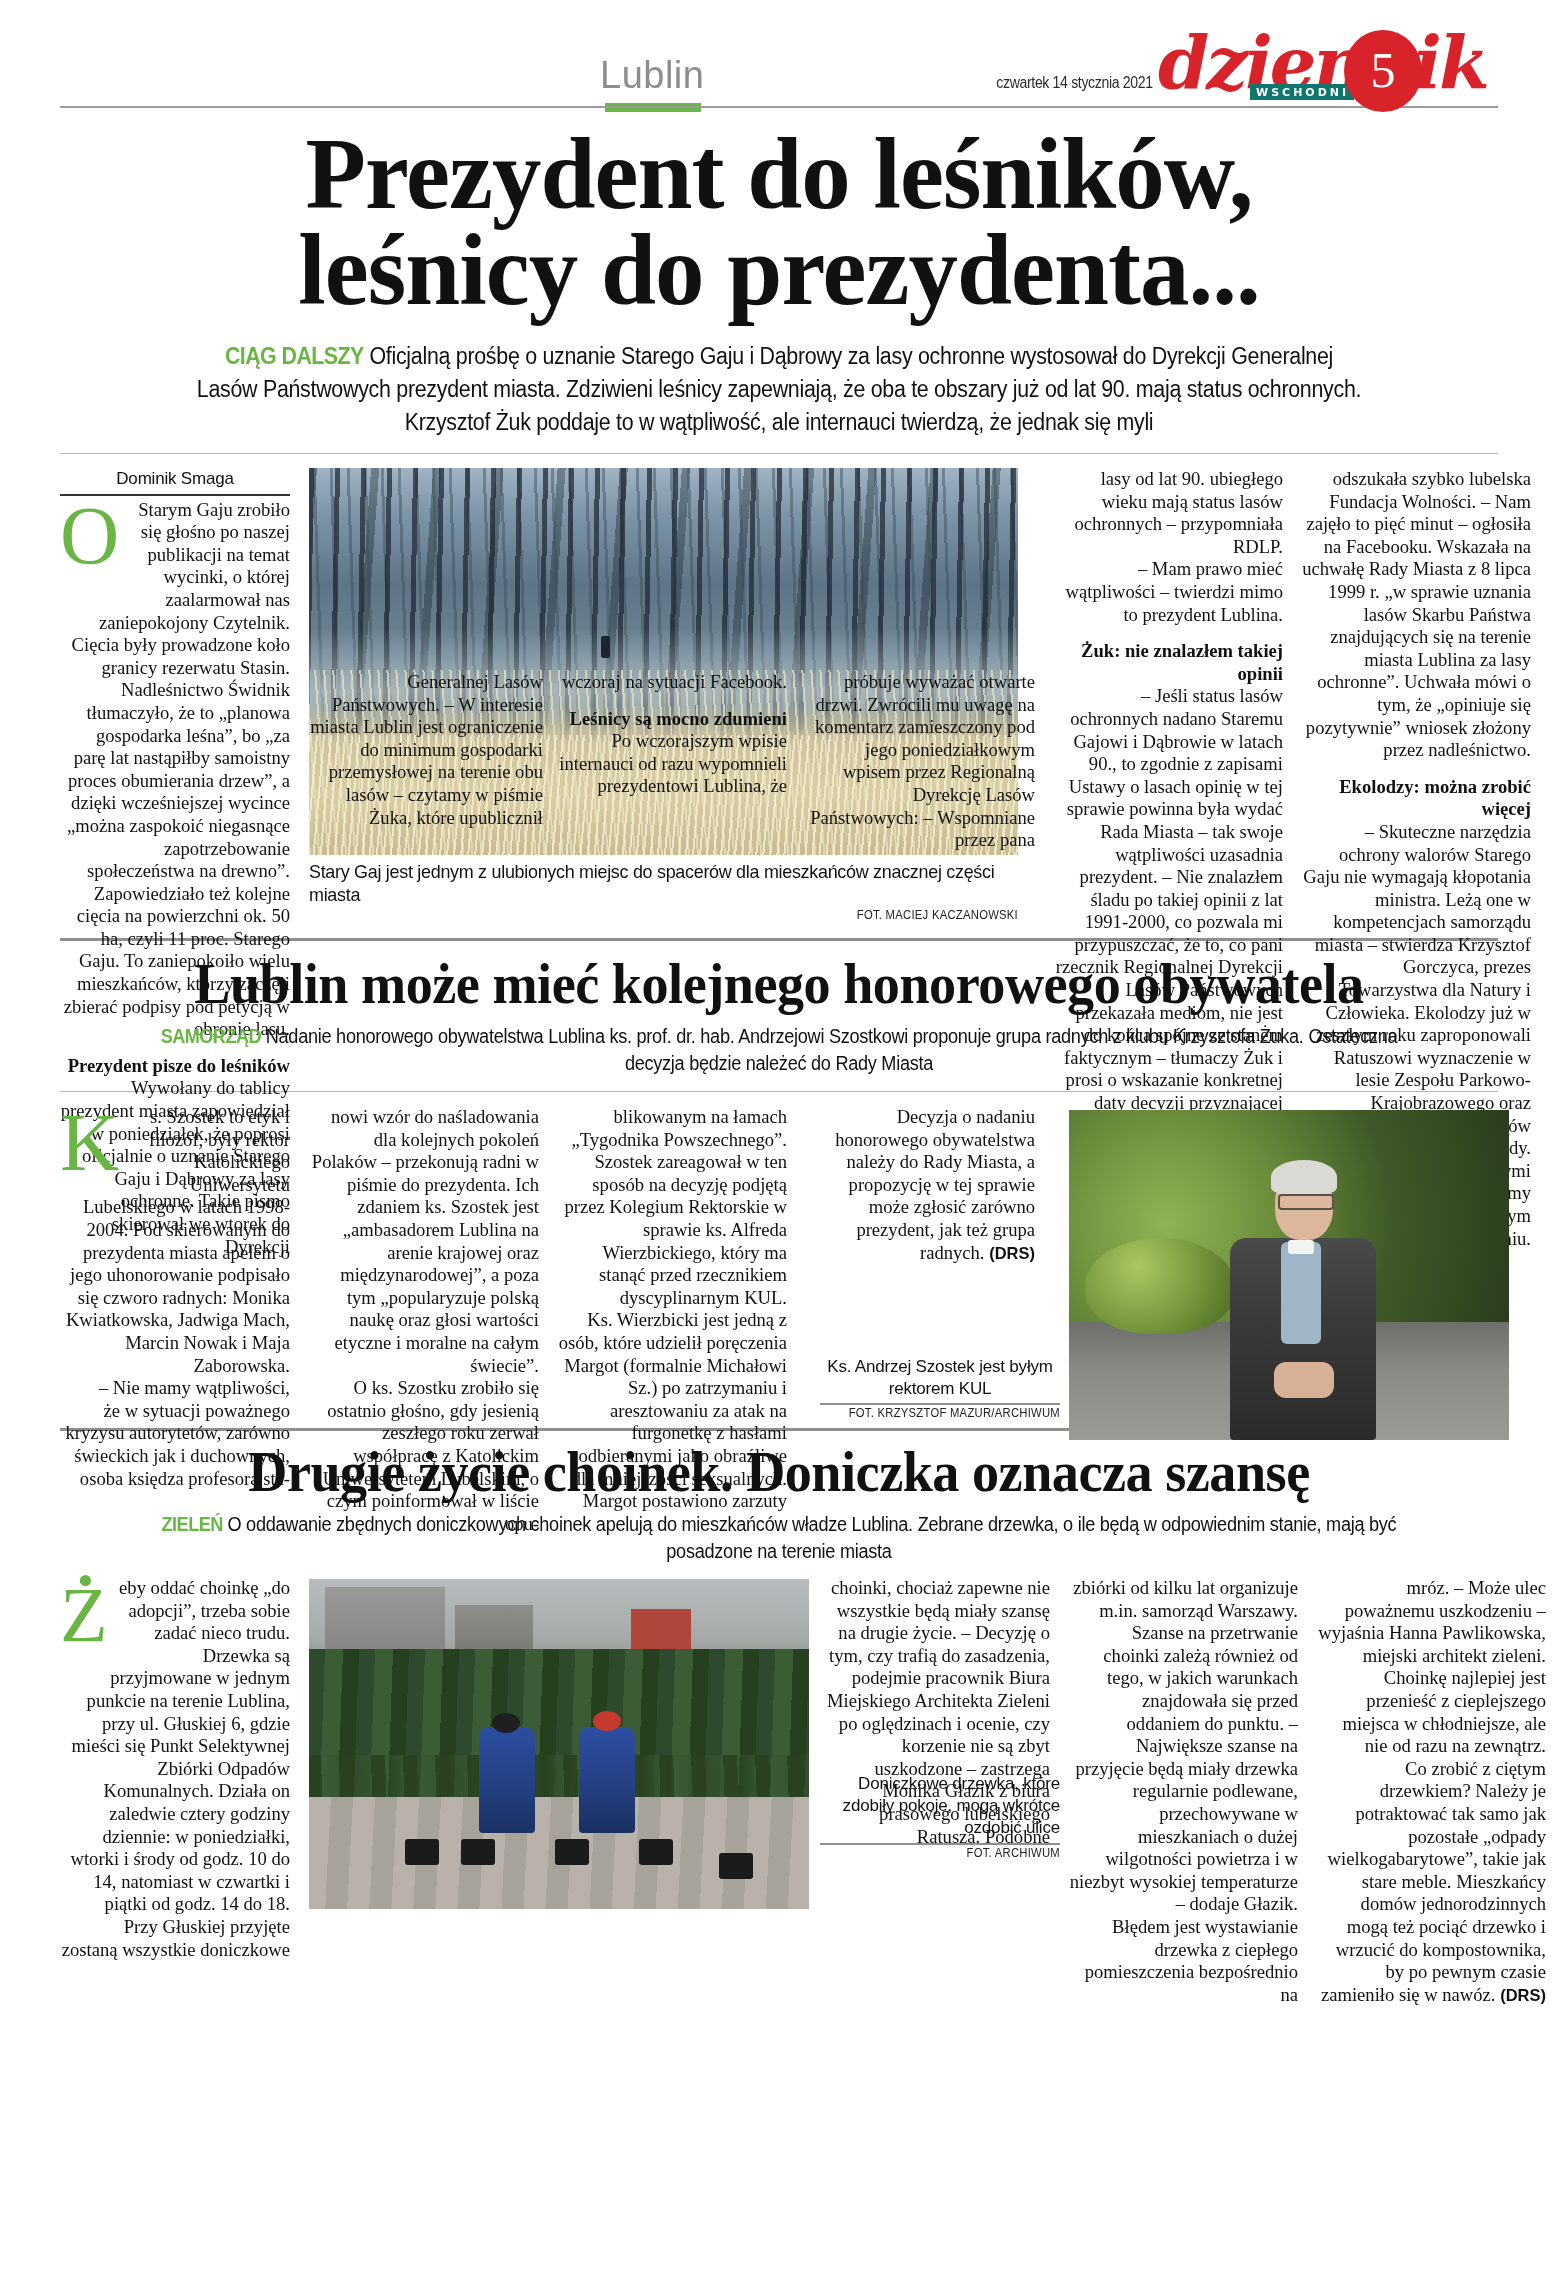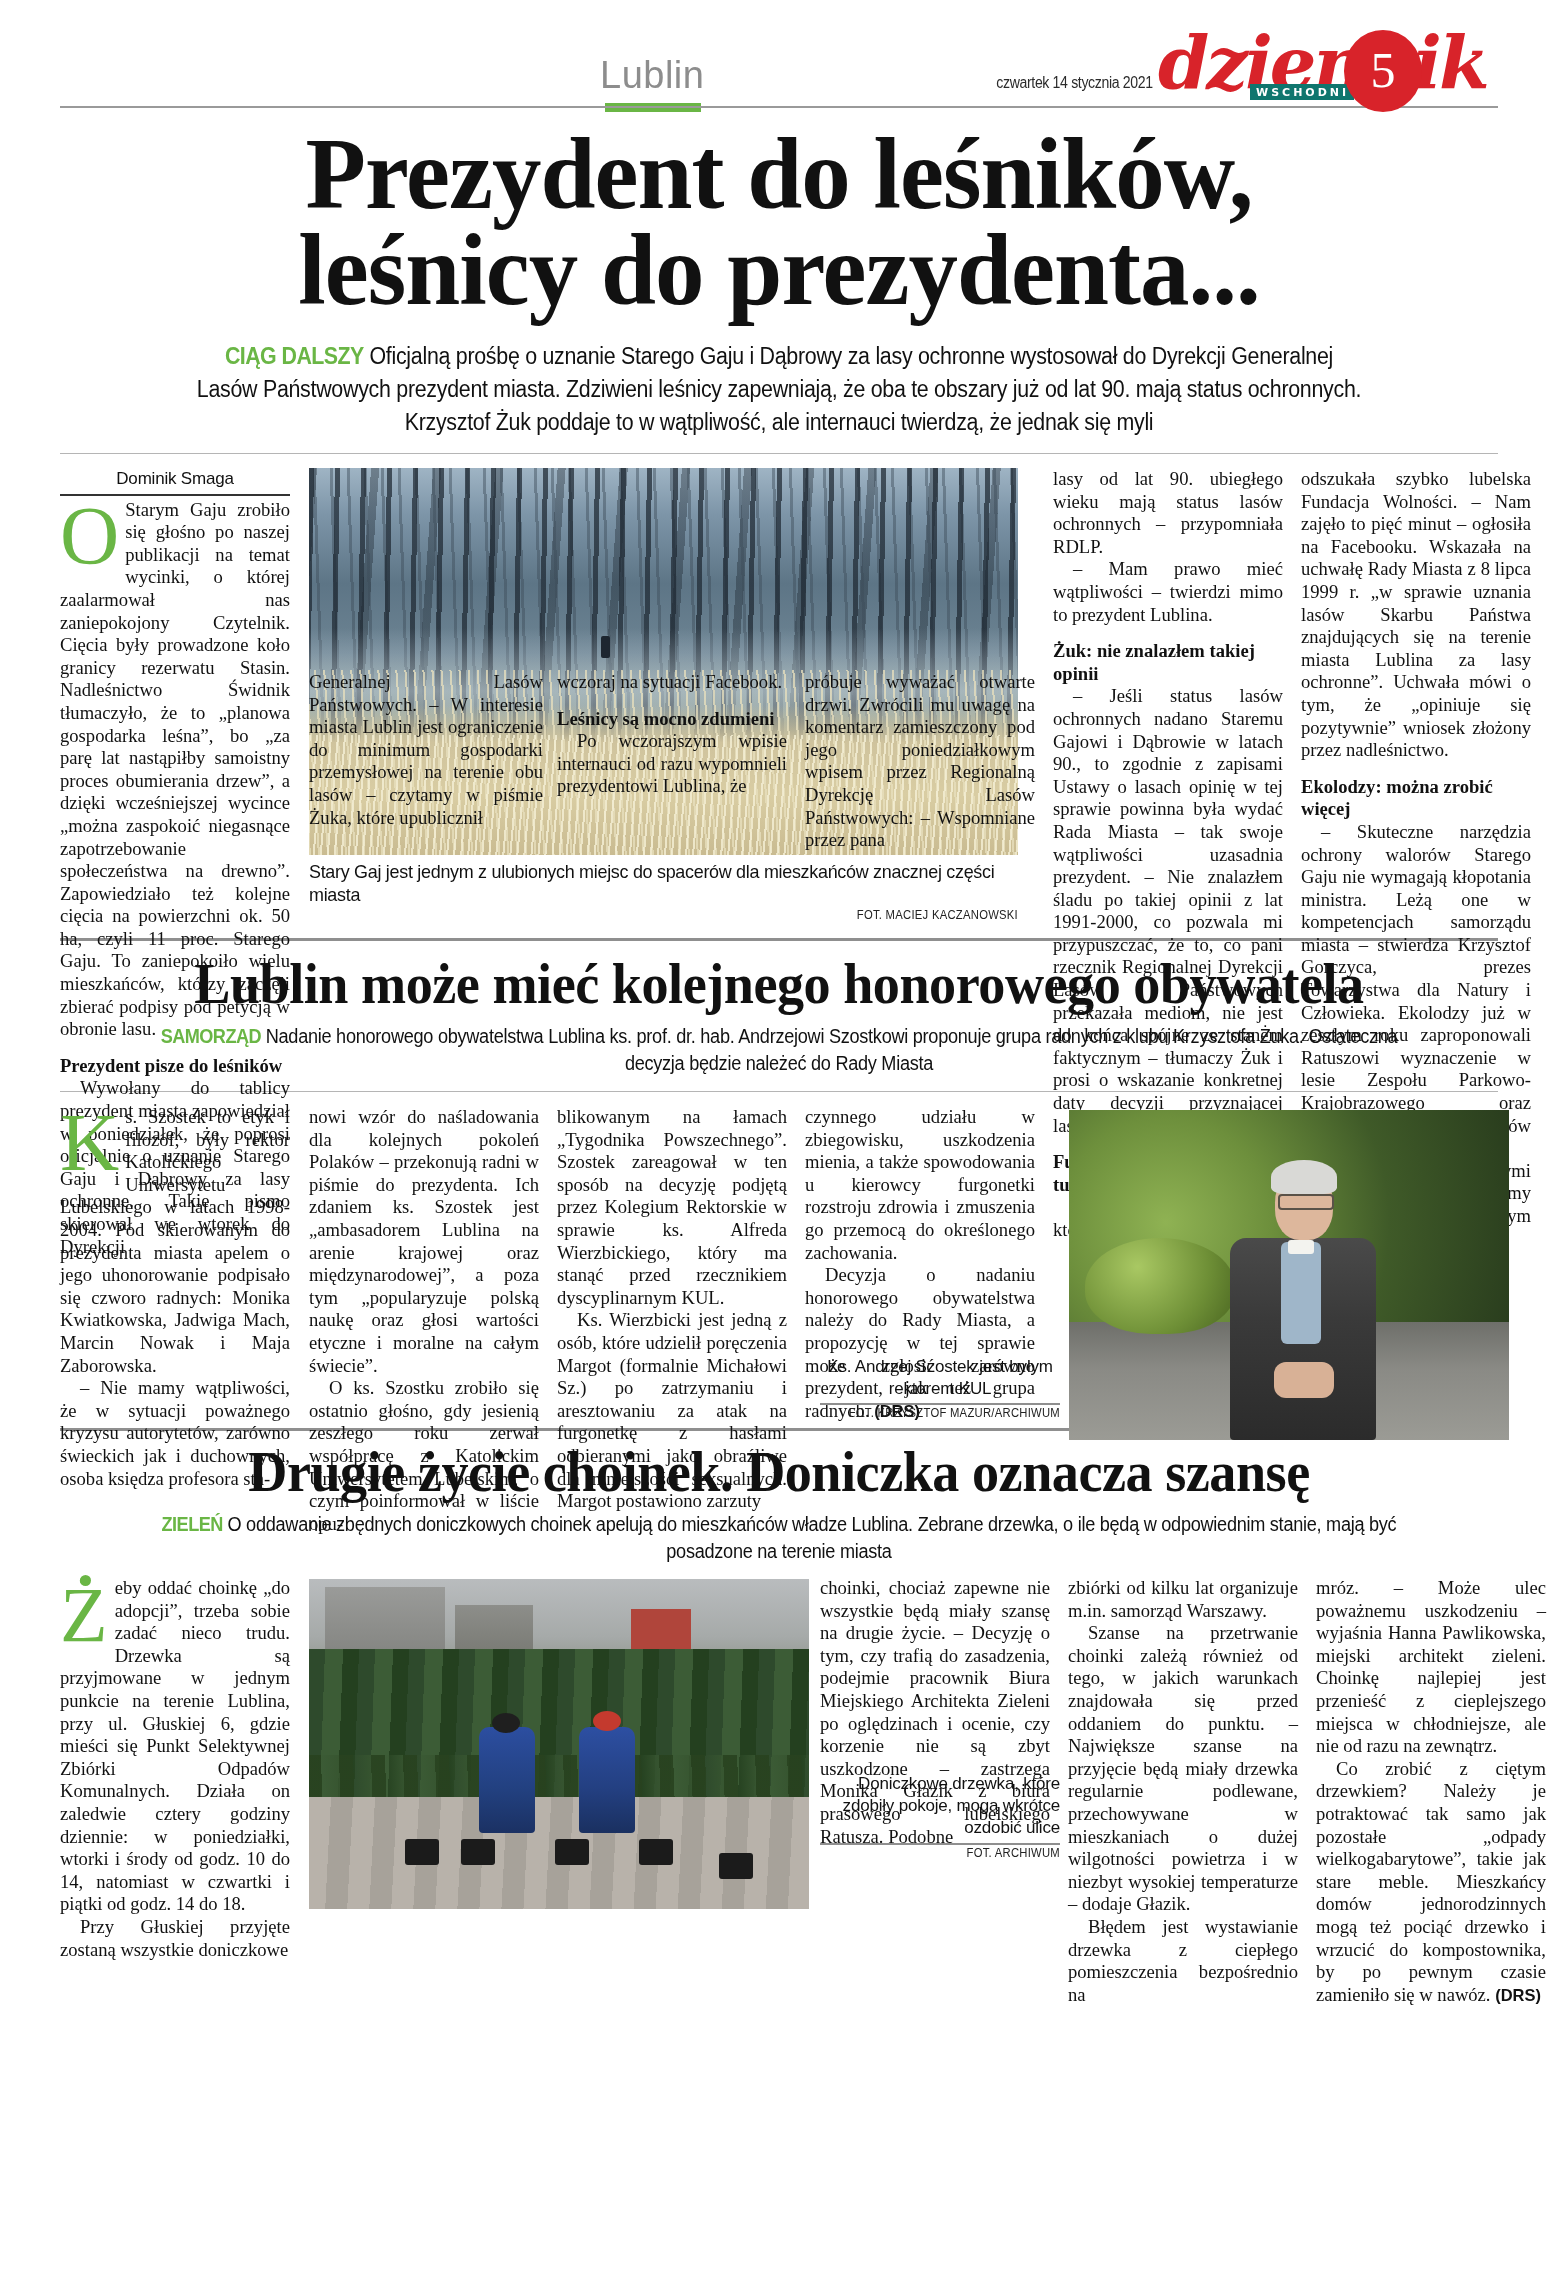--- a/index.html
+++ b/index.html
@@ -135,21 +135,21 @@
   }
   .col{
     position:absolute;
     top:0;
     font-family:"Liberation Serif", serif;
     font-size:18.6px;
     line-height:22.6px;
     text-align:justify;
     hyphens:auto;
   }
-  .col p{margin:0;text-indent:20px;}
+  .col p{margin:0;text-indent:20px;text-align:right;}
   .col p.noind{text-indent:0;}
   .subhead{
     font-weight:bold;
     font-size:18.6px;
     line-height:22.6px;
     margin-top:14px !important;
     text-indent:0 !important;
     text-align:left;
   }
   .byline{
@@ -511,21 +511,20 @@
     </div>
     <div class="col" style="left:249px;width:230px;">
       <p class="noind">nowi wzór do naśladowania dla kolejnych pokoleń Polaków – przekonują radni w piśmie do prezydenta. Ich zdaniem ks. Szostek jest „ambasadorem Lublina na arenie krajowej oraz międzynarodowej”, a poza tym „popularyzuje polską naukę oraz głosi wartości etyczne i moralne na całym świecie”.</p>
       <p>O ks. Szostku zrobiło się ostatnio głośno, gdy jesienią zeszłego roku zerwał współpracę z Katolickim Uniwersytetem Lubelskim, o czym poinformował w liście opu-</p>
     </div>
     <div class="col" style="left:497px;width:230px;">
       <p class="noind">blikowanym na łamach „Tygodnika Powszechnego”. Szostek zareagował w ten sposób na decyzję podjętą przez Kolegium Rektorskie w sprawie ks. Alfreda Wierzbickiego, który ma stanąć przed rzecznikiem dyscyplinarnym KUL.</p>
       <p>Ks. Wierzbicki jest jedną z osób, które udzielił poręczenia Margot (formalnie Michałowi Sz.) po zatrzymaniu i aresztowaniu za atak na furgonetkę z hasłami odbieranymi jako obraźliwe dla mniejszości seksualnych. Margot postawiono zarzuty</p>
     </div>
     <div class="col" style="left:745px;width:230px;">
-      <p class="noind">czynnego udziału w zbiegowisku, uszkodzenia mienia, a także spowodowania u kierowcy furgonetki rozstroju zdrowia i zmuszenia go przemocą do określonego zachowania.</p>
       <p><span>Decyzja o nadaniu honorowego obywatelstwa należy do Rady Miasta, a propozycję w tej sprawie może zgłosić zarówno prezydent, jak też grupa radnych.</span> <span class="endmark">(DRS)</span></p>
     </div>
 
     <div class="cap2">Ks. Andrzej Szostek jest byłym rektorem KUL</div>
     <div class="cap2-rule"></div>
     <div class="cap2-credit credit">FOT. KRZYSZTOF MAZUR/ARCHIWUM</div>
 
     <div class="photo2">
       <div class="bg"></div>
       <div class="path"></div>

